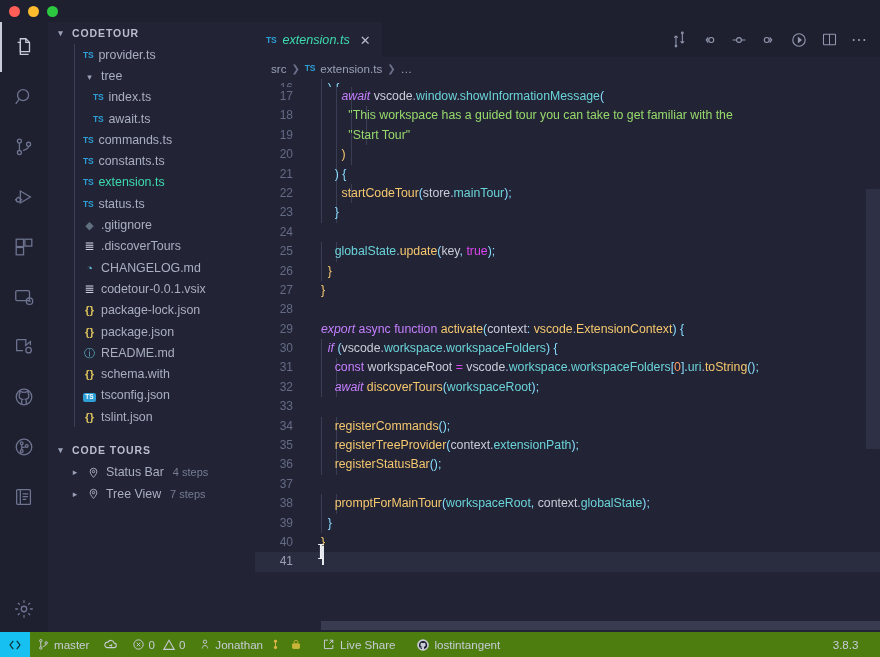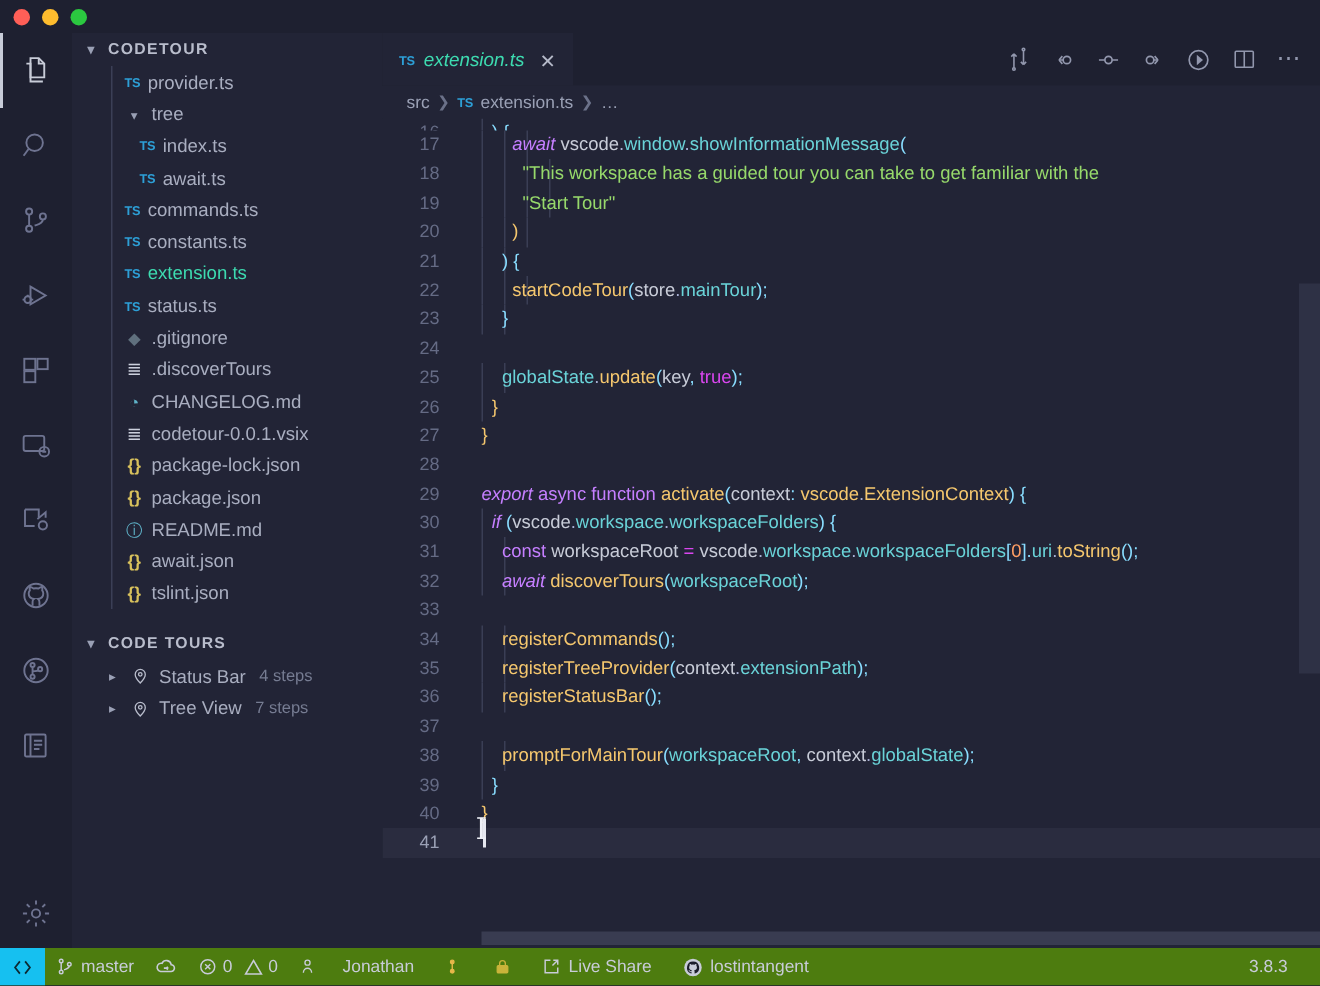--- a/index.html
+++ b/index.html
@@ -371,21 +371,26 @@
             <span class="fname">package.json</span>
           </div>
           <div class="row">
             <span class="indent" style="width: 24px;"></span>
             <span><span class="fico md">ⓘ</span></span>
             <span class="fname">README.md</span>
           </div>
           <div class="row">
             <span class="indent" style="width: 24px;"></span>
             <span><span class="fico json">{}</span></span>
-            <span class="fname">await.json</span>
+            <span class="fname">schema.with</span>
+          </div>
+          <div class="row">
+            <span class="indent" style="width: 24px;"></span>
+            <span><span class="fico" style="background:#2d9fd6;color:#fff;font-size:6.5px;font-weight:bold;border-radius:2px;padding:1px 1px;">TS</span></span>
+            <span class="fname">tsconfig.json</span>
           </div>
           <div class="row">
             <span class="indent" style="width: 24px;"></span>
             <span><span class="fico json">{}</span></span>
             <span class="fname">tslint.json</span>
           </div>
         </div>
 
       <div class="section-header" style="margin-top:12px;">
         <span class="twisty">▾</span>
@@ -533,21 +538,21 @@
       </span>
       <span>0</span>
       <span class="sb-ico" style="margin-left:4px;">
         <svg width="14" height="14" viewBox="0 0 24 24" fill="none" stroke="currentColor" stroke-width="1.8">
           <path d="M12 4 21 19.5H3z"></path>
         </svg>
       </span>
       <span>0</span>
     </div>
 
-    <div class="sb-item" style="gap:17px;">
+    <div class="sb-item" style="gap:4px;">
       <span class="sb-ico">
         <svg width="12" height="13" viewBox="0 0 24 24" fill="none" stroke="currentColor" stroke-width="1.8">
           <circle cx="12" cy="6.5" r="3.4"></circle>
             <path d="M6.5 20c0-3.6 2.5-6 5.5-6s5.5 2.4 5.5 6"></path>
         </svg>
       </span>
       <span>Jonathan</span>
       <span class="sb-ico" style="margin-left:3px;">
         <svg width="11" height="13" viewBox="0 0 24 24" fill="none" stroke="#e7b84a" stroke-width="2">
           <circle cx="12" cy="5" r="2.6" fill="#e7b84a"></circle>

